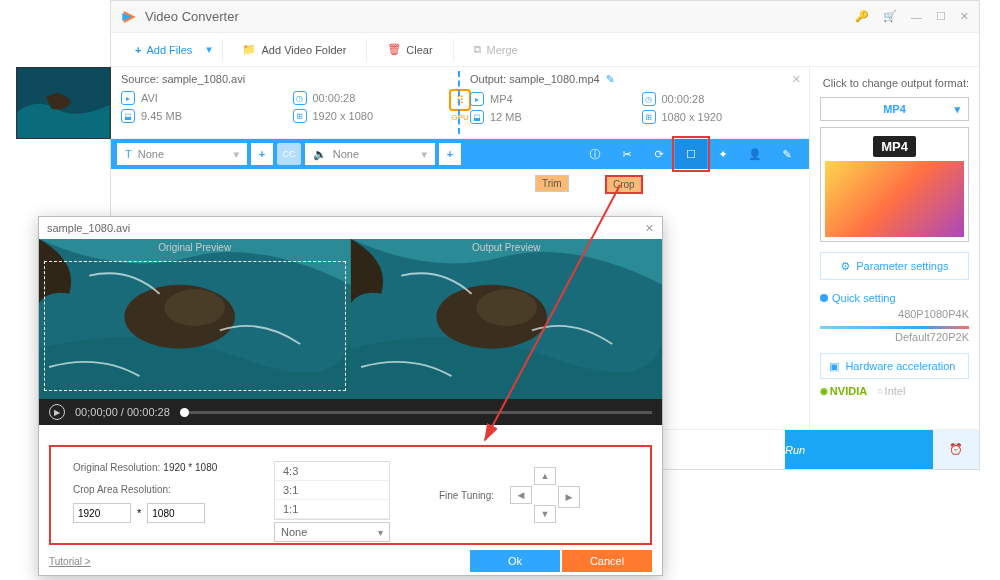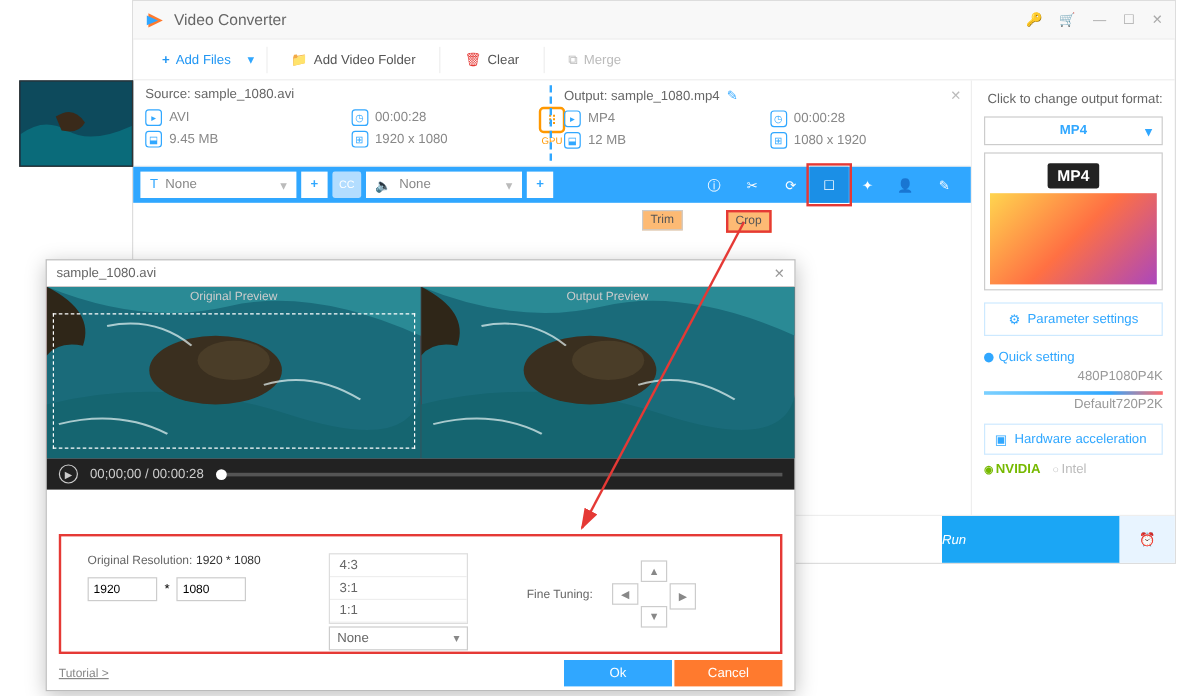--- a/index.html
+++ b/index.html
@@ -70,21 +70,21 @@
 
 .bottom-bar{position:absolute;left:0;right:0;bottom:0;height:40px;display:flex;border-top:1px solid #eee;}
 .bottom-bar .save-to{flex:1;display:flex;align-items:center;padding:0 12px;gap:10px;color:#999;}
 .bottom-bar .clock-btn{width:46px;background:#e8f4ff;display:flex;align-items:center;justify-content:center;color:#30a7ff;}
 .run-btn{width:148px;background:#1ba6f5;color:#fff;display:flex;align-items:center;justify-content:flex-start;font-size:20px;font-weight:400;cursor:pointer;font-style:italic;}
 
 
 .crop-dlg{position:absolute;left:38px;top:216px;width:625px;height:360px;background:#fff;border:1px solid #bbb;box-shadow:0 4px 16px rgba(0,0,0,0.25);}
 .crop-dlg .dlg-title{height:22px;display:flex;align-items:center;padding:0 8px;font-size:10px;color:#666;}
 .crop-dlg .dlg-title .dx{margin-left:auto;color:#999;cursor:pointer;}
-.preview-row{height:143px;background:#7f1d1d;display:flex;}
+.preview-row{height:160px;background:#15803d;display:flex;}
 .preview{flex:1;position:relative;}
 .preview .plabel{position:absolute;top:3px;left:0;right:0;text-align:center;color:#ccc;font-size:10px;z-index:2;}
 .preview svg.ocean{position:absolute;inset:0;width:100%;height:100%;}
 .crop-sel{position:absolute;left:5px;right:5px;top:22px;bottom:8px;border:1px dashed #fff;}
 .player{height:26px;background:#222;display:flex;align-items:center;padding:0 10px;gap:10px;color:#ccc;font-size:9px;}
 .player .play{width:16px;height:16px;border:1.5px solid #ccc;border-radius:50%;display:flex;align-items:center;justify-content:center;}
 .player .track{flex:1;height:3px;background:#555;position:relative;}
 .player .track .knob{position:absolute;left:0;top:-3px;width:9px;height:9px;background:#fff;border-radius:50%;}
 .controls-area{position:absolute;left:10px;right:10px;top:228px;bottom:30px;border:2px solid #e53935;padding:14px 22px;display:flex;gap:1px;}
 .res-col{width:200px;}
@@ -329,20 +329,21 @@
         <span style="font-size:8px;">▶</span>
       </div>
     <span>00;00;00 / 00:00:28</span>
     <div class="track">
         <div class="knob"></div>
       </div>
   </div>
   <div class="controls-area">
     <div class="res-col">
       <div><span class="lbl">Original Resolution:</span> <span class="val">1920 * 1080</span></div>
+      <div style="margin-top:10px;"><span class="lbl">Crop Area Resolution:</span></div>
       <div class="res-inputs">
         <input value="1920" style="">
         <span>*</span>
         <input value="1080" style="">
       </div>
     </div>
     <div class="ratio-col">
       <div class="ratio-list">
         <div>4:3</div>
         <div>3:1</div>

